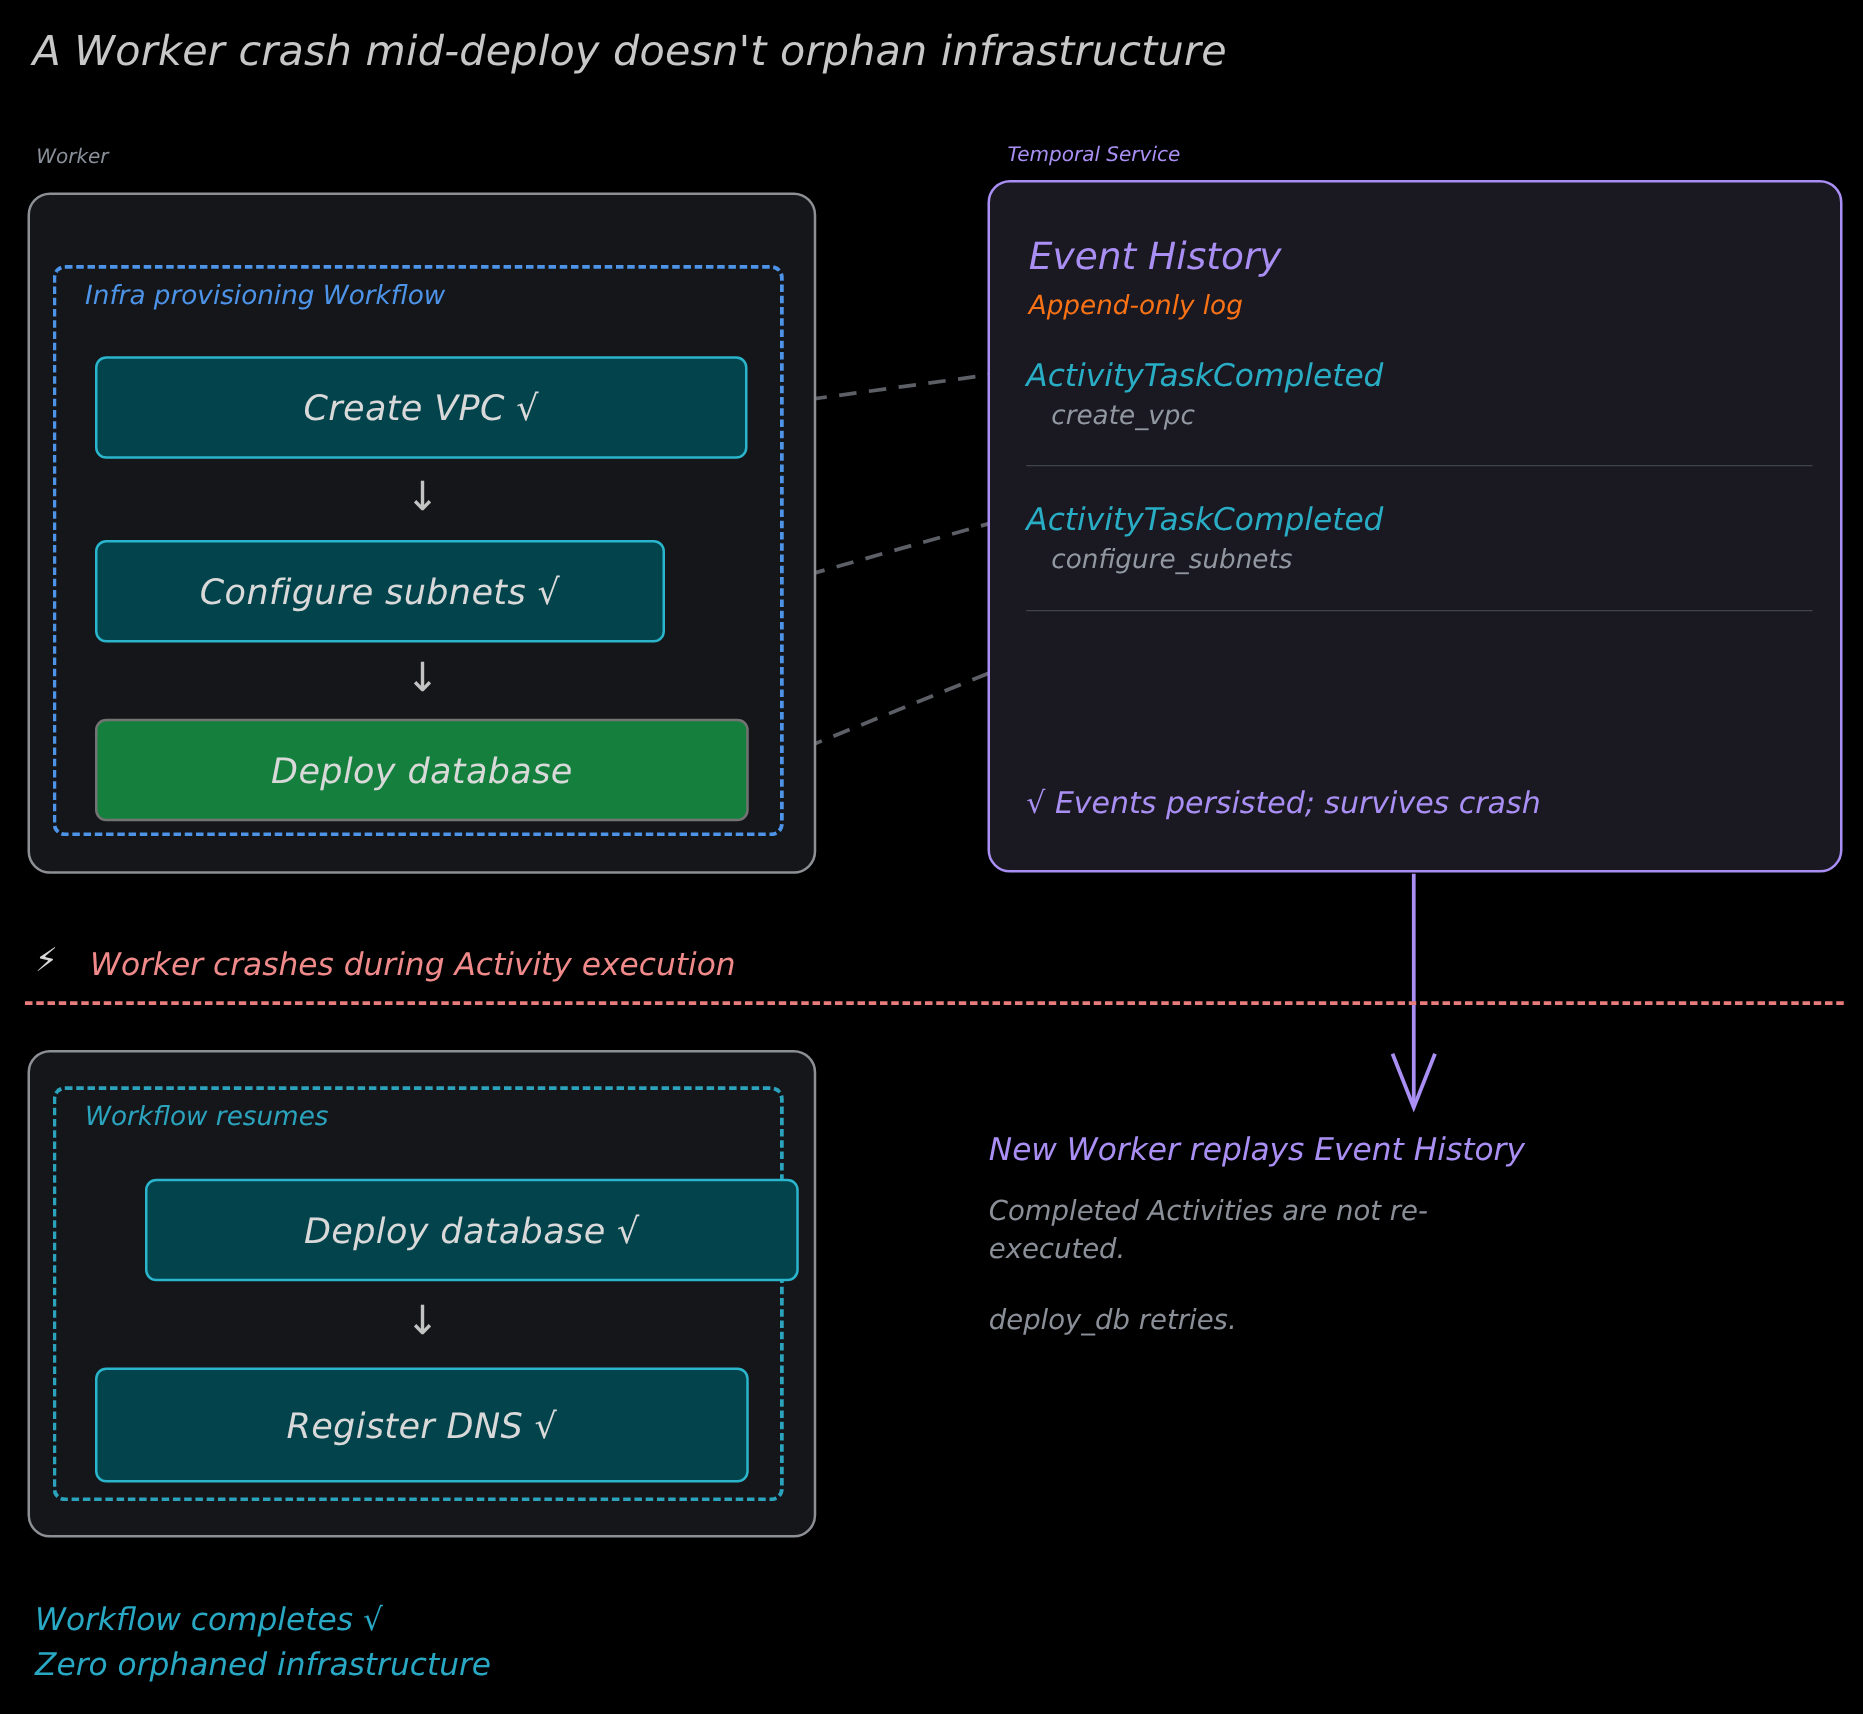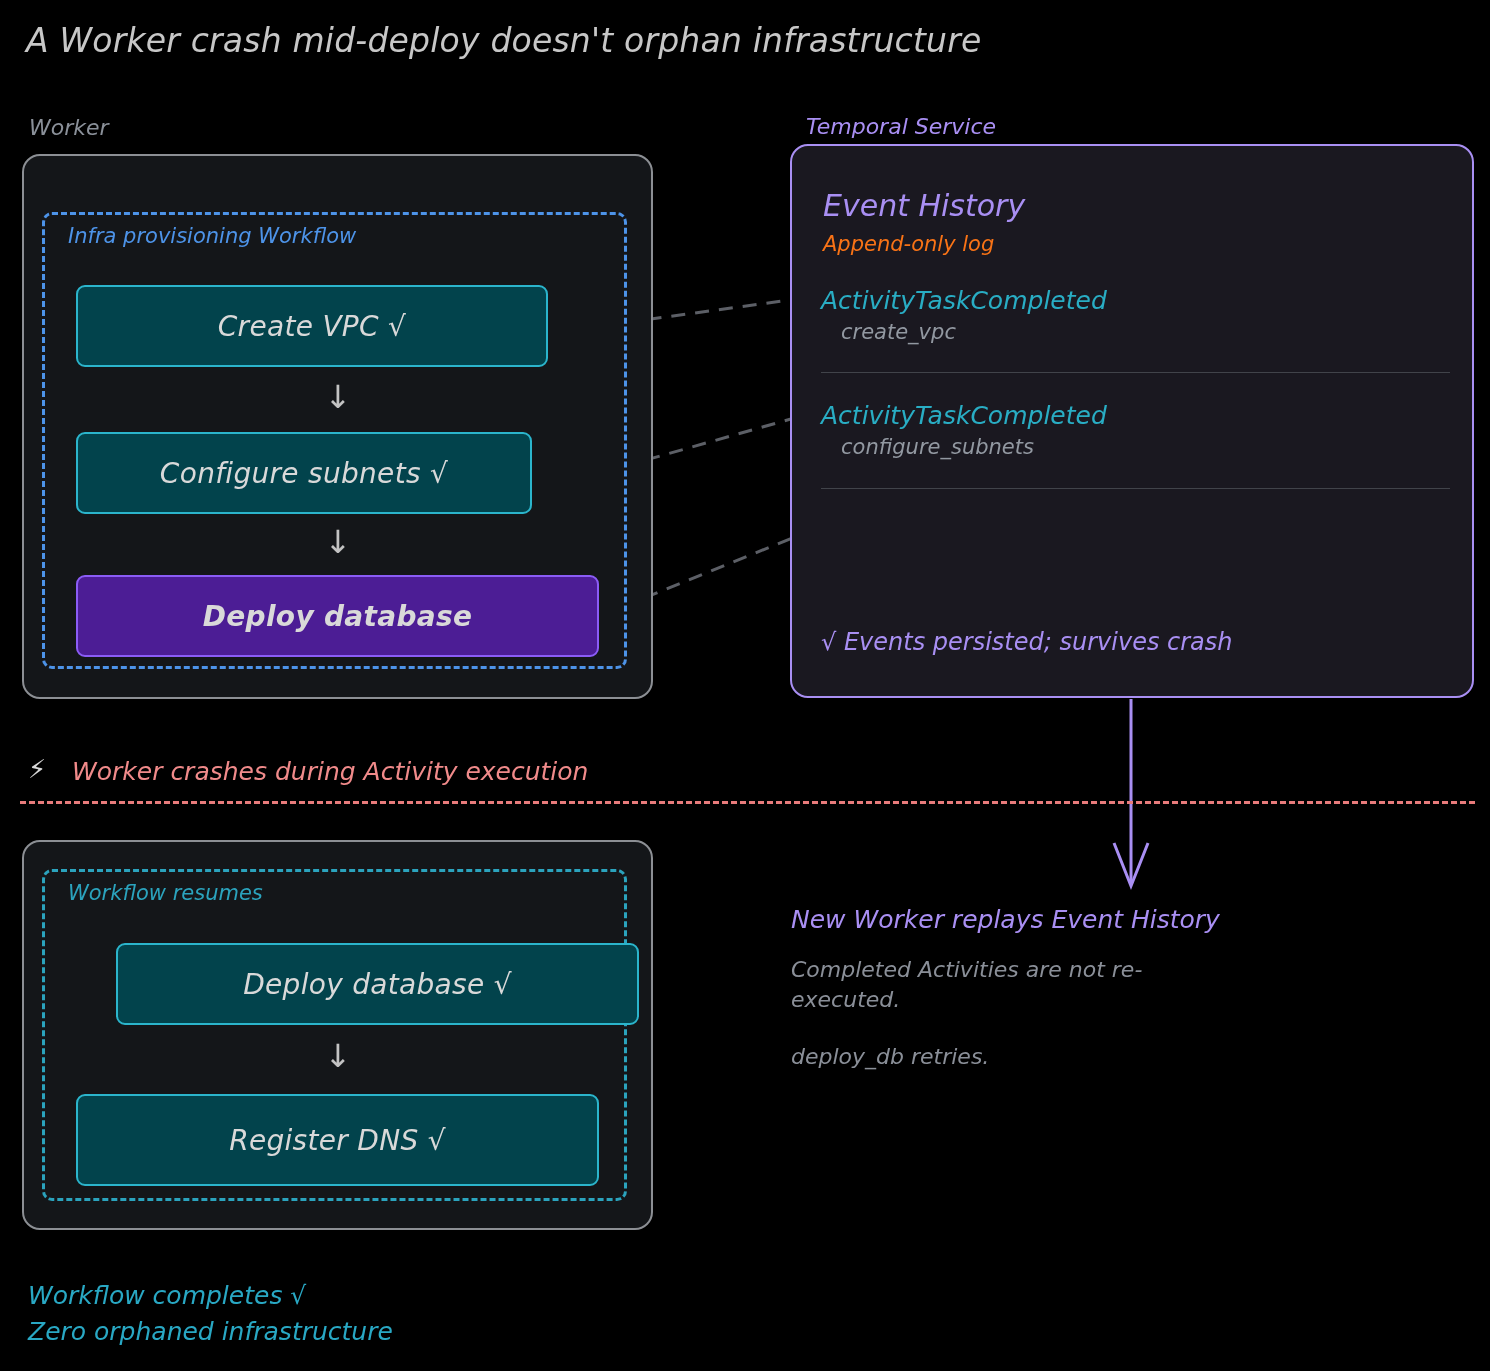--- a/index.html
+++ b/index.html
@@ -24,21 +24,21 @@
     font-size: 33px;
     color: #c7c7c7;
     letter-spacing: 0.2px;
     white-space: nowrap;
     font-style: italic;
   }
 
   
   .group-label {
     position: absolute;
-    font-size: 22px;
+    font-size: 16px;
     white-space: nowrap;
     font-style: italic;
   }
   #worker-label       { left: 29px;  top: 115px; color: #8a9099; }
   #temporal-label     { left: 806px; top: 114px; color: #a98ff3; }
 
   
   .worker-panel {
     position: absolute;
     background: #141619;
@@ -87,25 +87,24 @@
     color: #d9d9d9;
     white-space: nowrap;
     font-style: italic;
     letter-spacing: 0.3px;
   }
   .step.teal {
     background: #02434c;
     border: 2px solid #2bb5cc;
   }
   .step.red {
-    background: #4c1d95;
-    border: 2px solid #8b5cf6;
-    font-weight: bold;
-  }
-  #step-create-vpc        { left: 76px; top: 285px;  width: 472px; height: 82px; }
+    background: #15803d;
+    border: 2px solid #737373;
+  }
+  #step-create-vpc        { left: 76px; top: 285px;  width: 522px; height: 82px; }
   #step-configure-subnets { left: 76px; top: 432px;  width: 456px; height: 82px; }
   #step-deploy-database   { left: 76px; top: 575px;  width: 523px; height: 82px; }
   #step-deploy-database-2 { left: 76px; top: 943px;  width: 523px; height: 82px; margin-left: 40px; }
   #step-register-dns      { left: 76px; top: 1094px; width: 523px; height: 92px; }
 
   
   .step-arrow {
     position: absolute;
     width: 40px;
     text-align: center;

